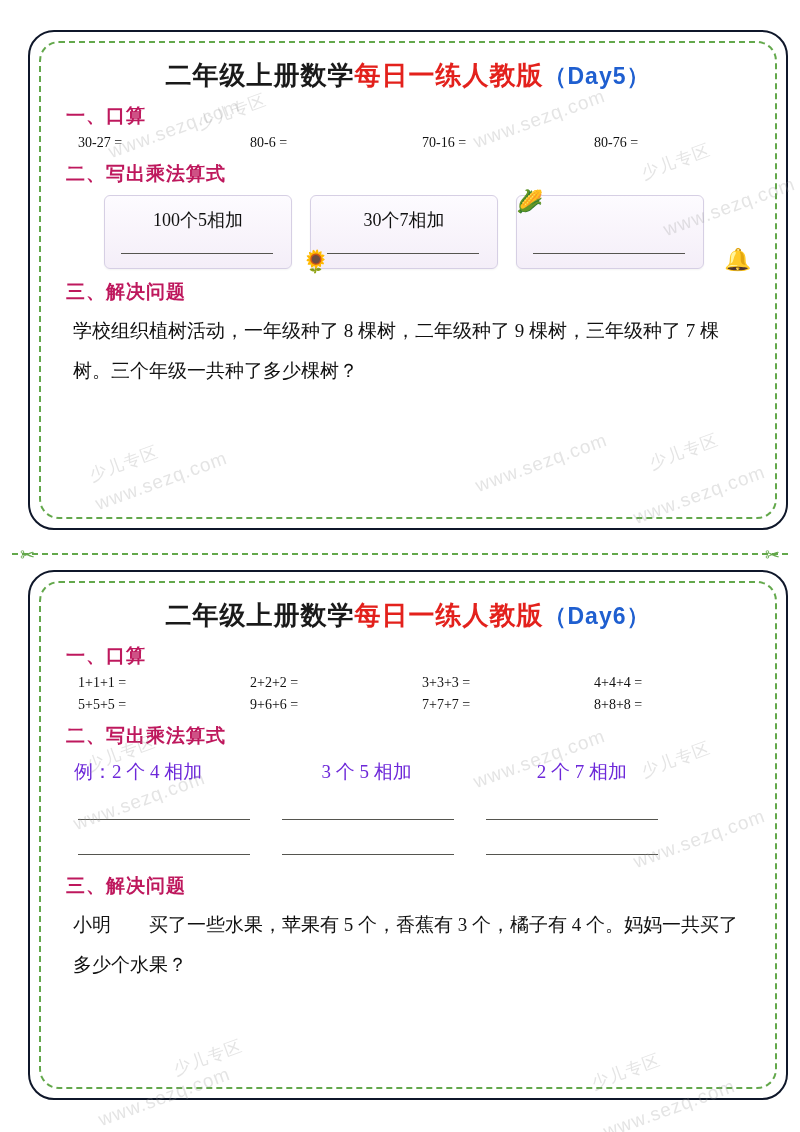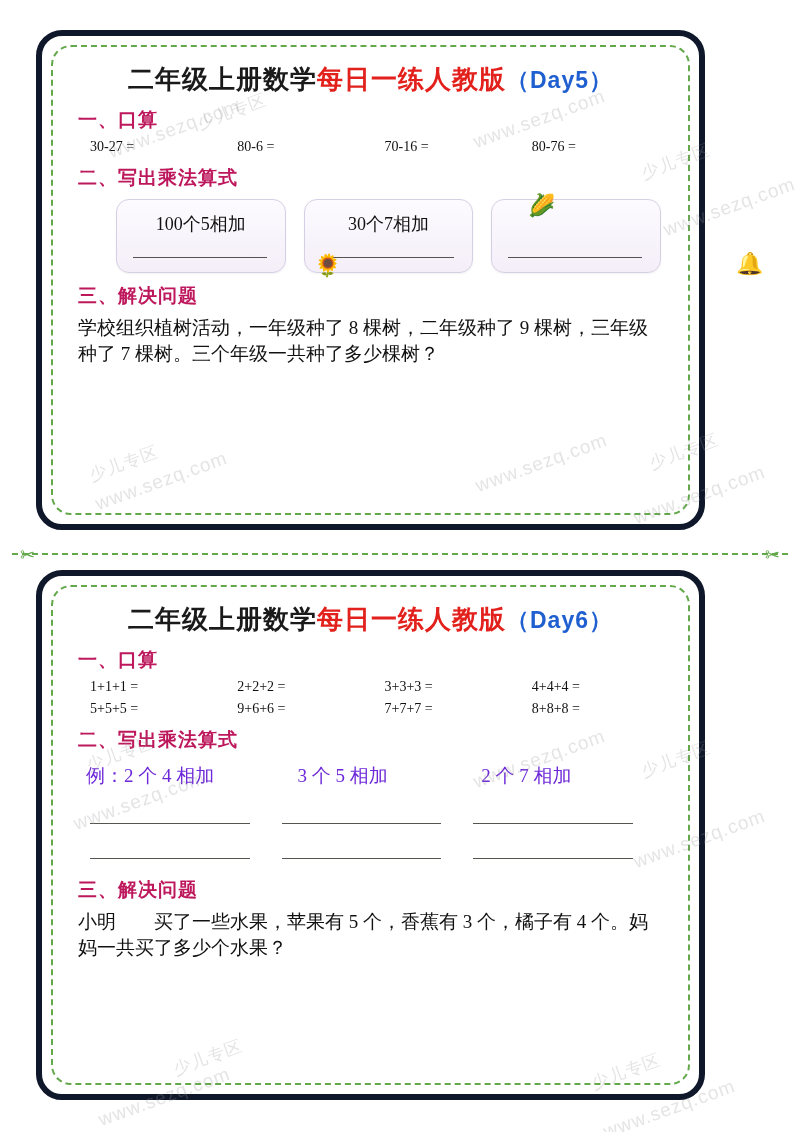--- a/index.html
+++ b/index.html
@@ -29,24 +29,24 @@
     font-size: 19px;
     letter-spacing: 1px;
     transform: rotate(-20deg);
     white-space: nowrap;
   }
   .wm.small { font-size: 17px; }
 
   
   .sheet {
     position: absolute;
-    left: 36px;
-    width: 669px;
+    left: 28px;
+    width: 760px;
     box-sizing: border-box;
-    border: 6px solid #0f172a;
+    border: 2px solid #0f172a;
     border-radius: 26px;
     background: transparent;
     z-index: 2;
   }
   .sheet-inner {
     position: absolute;
     inset: 9px;
     border: 2px dashed #63a84b;
     border-radius: 20px;
     box-sizing: border-box;
@@ -100,21 +100,21 @@
   .cards {
     display: flex;
     gap: 18px;
     margin: 8px 4px 4px 40px;
   }
   .card {
     position: relative;
     width: 186px;
     height: 72px;
     border: 1px solid #d6cfe4;
-    border-radius: 13px;
+    border-radius: 6px;
     background: linear-gradient(180deg,#fdfbff 0%, #f4eef8 100%);
     box-shadow: 0 1px 2px rgba(0,0,0,0.05);
   }
   .card-text {
     text-align: center;
     font-size: 18px;
     color: #111;
     padding-top: 12px;
   }
   .card-line {
@@ -129,23 +129,23 @@
     font-size: 22px;
     z-index: 4;
   }
   .sticker.sun  { left: 238px;  top: 54px; }
   .sticker.corn { left: 452px;  top: -6px; }
   .sticker.bell { left: 660px;  top: 52px; }
 
   
   .problem {
     font-size: 19px;
-    line-height: 26px;
+    line-height: 40px;
     color: #111;
-    margin: 6px 2px 0 2px;
+    margin: 6px 2px 0 9px;
     text-indent: 0;
   }
 
   
   .mul-row {
     display: flex;
     margin: 10px 0 0 10px;
   }
   .mul-cell {
     flex: 1;

